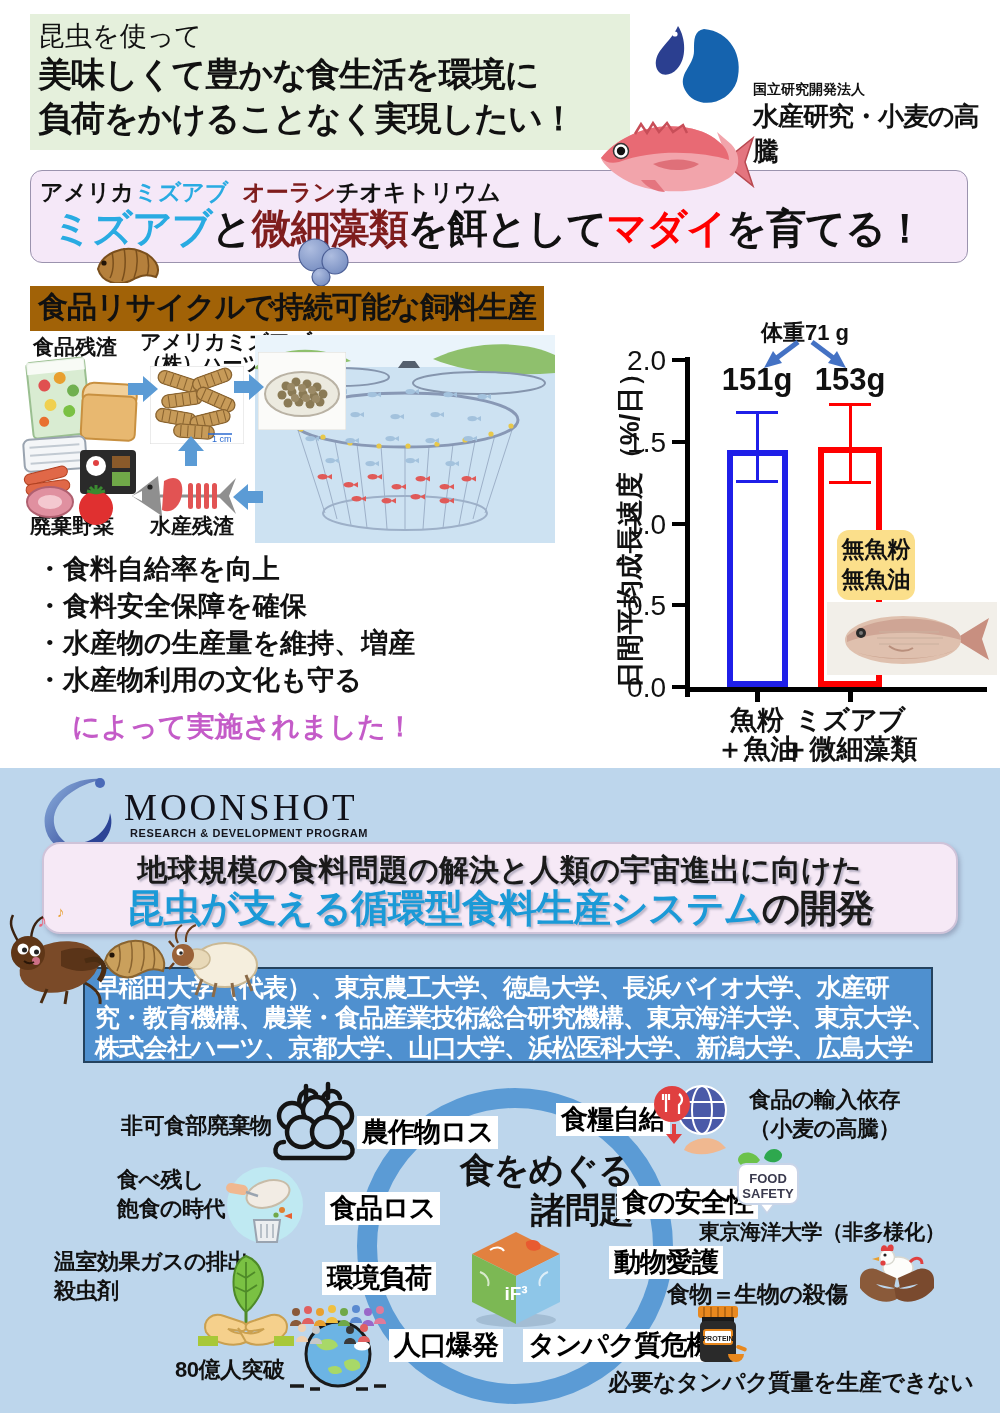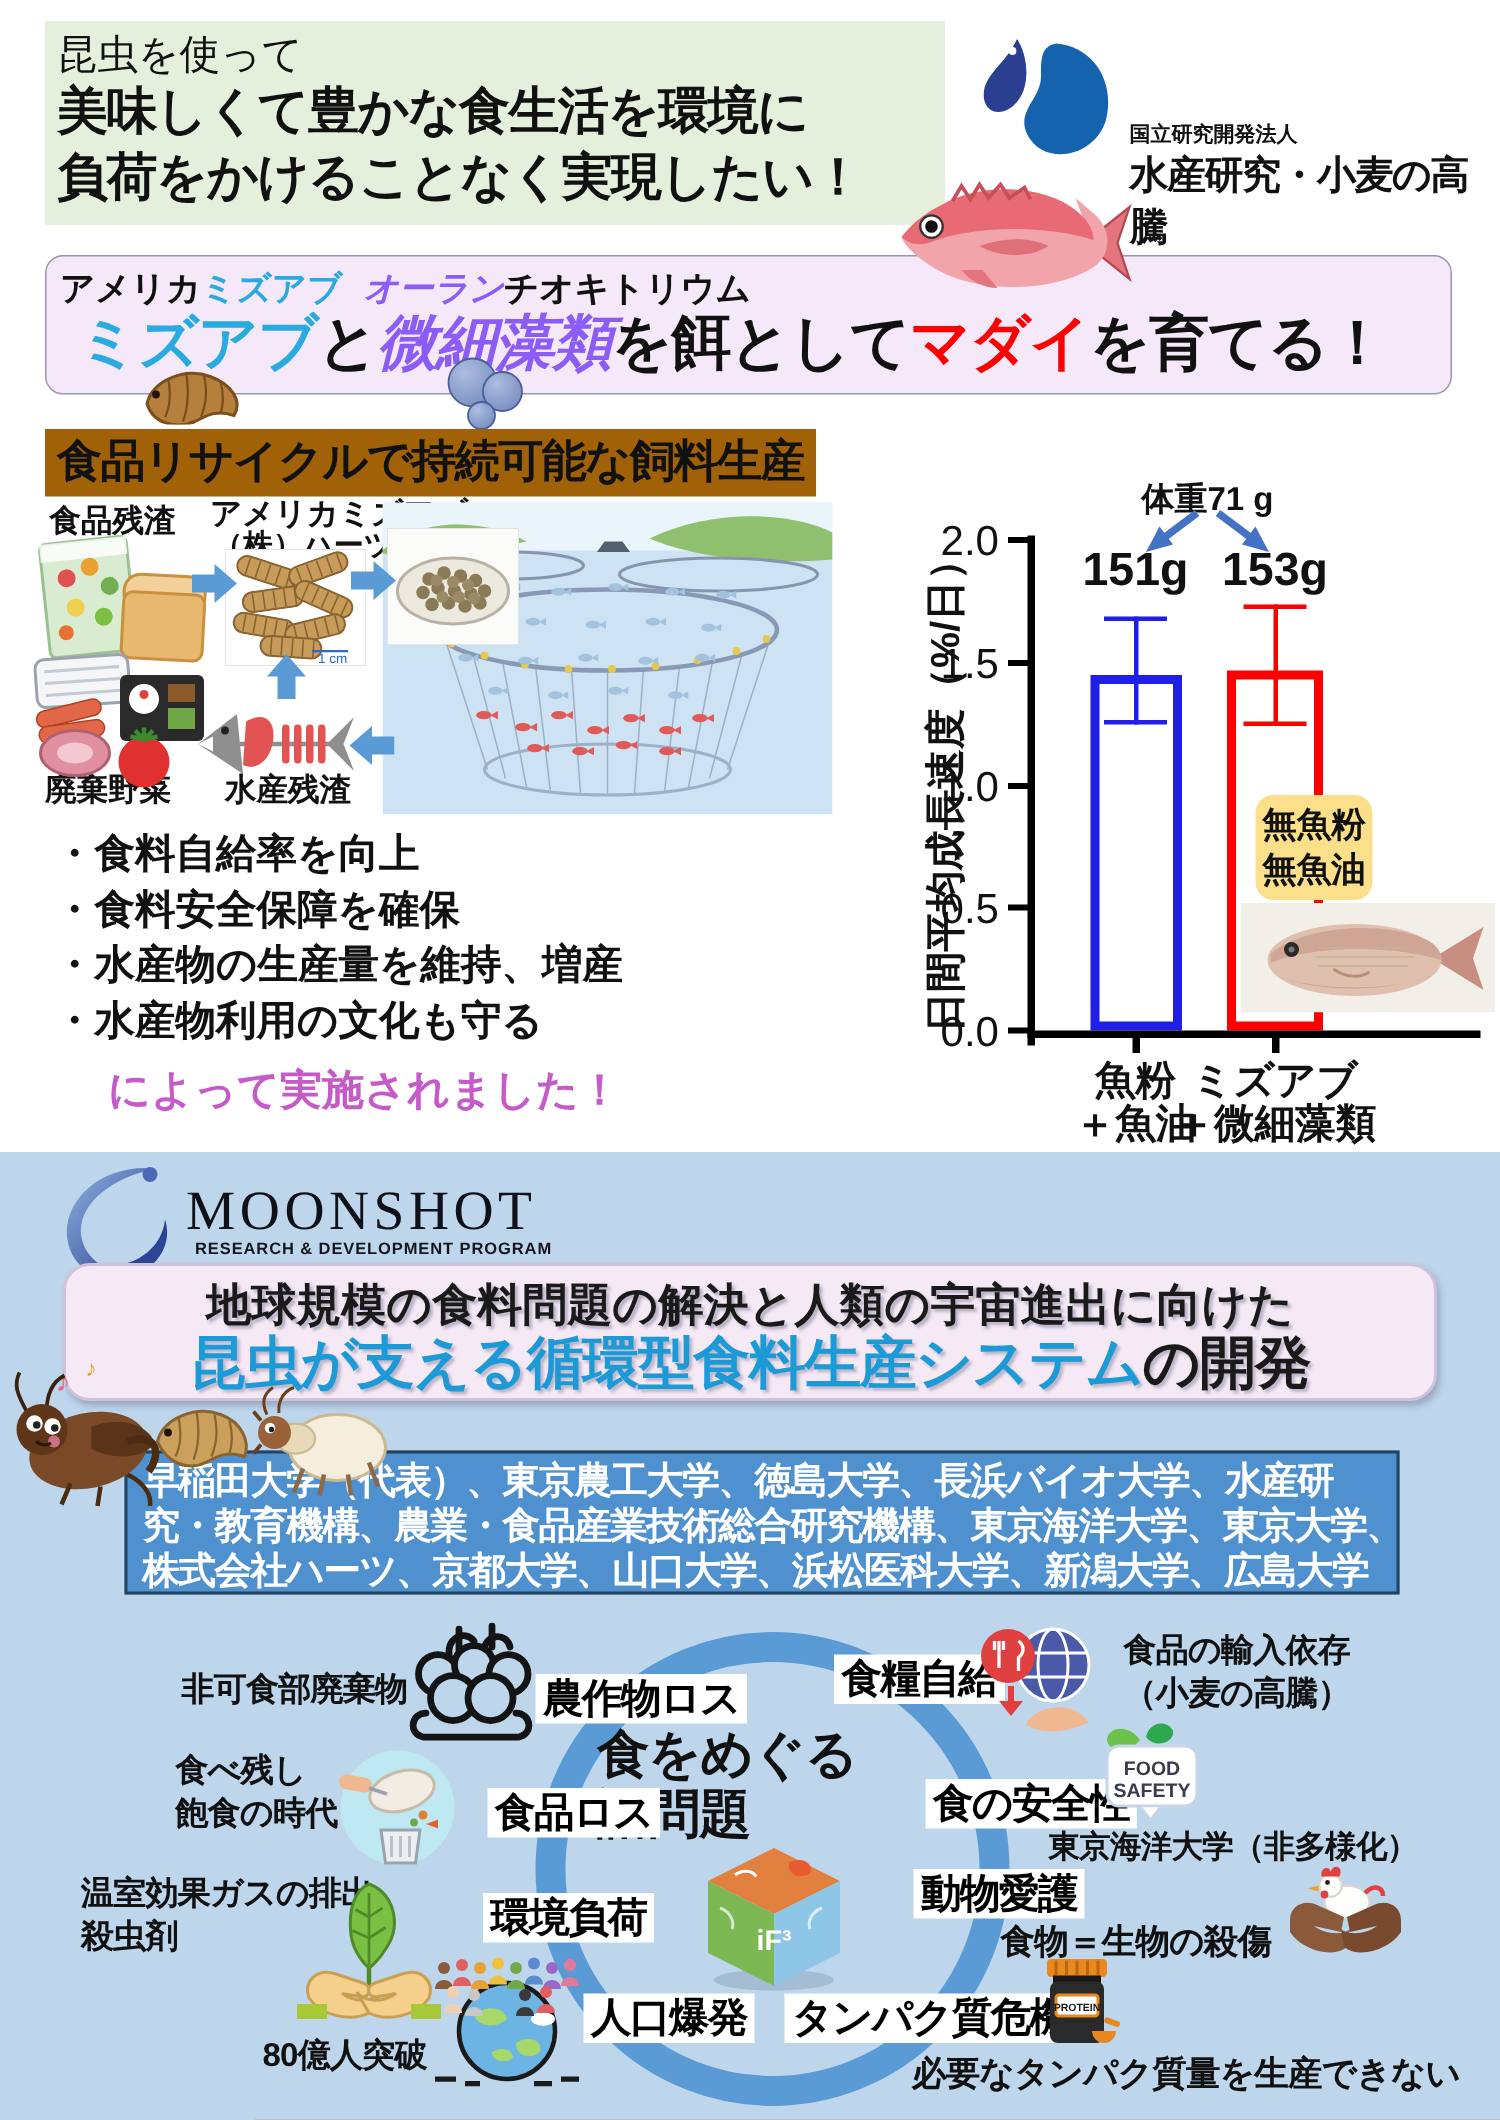--- a/index.html
+++ b/index.html
@@ -10,21 +10,21 @@
   .green-box{left:30px;top:14px;width:600px;height:136px;background:#e5f0dc;padding:6px 0 0 8px;box-sizing:border-box;}
   .h-line1{font-size:27px;font-weight:500;line-height:32px;}
   .h-line2,.h-line3{font-size:34px;font-weight:800;line-height:44px;letter-spacing:-1px;}
   .agency-text{left:753px;top:50px;}
   .agency-small{font-size:14px;font-weight:600;margin-top:31px;}
   .agency-name{font-size:26px;font-weight:800;letter-spacing:-1px;}
   
   .lav-banner{left:30px;top:170px;width:938px;height:93px;background:#f5e8f8;border:1.5px solid #9b93ae;border-radius:12px;box-sizing:border-box;}
   .ruby-line{left:40px;top:177px;font-size:23px;font-weight:600;white-space:nowrap;}
   .main-line{left:52px;top:201px;font-size:40px;font-weight:800;white-space:nowrap;letter-spacing:-1px;}
-  .c-blue{color:#29abe2;} .c-green{color:#8b5cf6;font-style:italic;} .c-red{color:#ff0000;} .gap-l{margin-left:14px;}
+  .c-blue{color:#29abe2;} .c-green{color:#7f1d1d;} .c-red{color:#ff0000;} .gap-l{margin-left:14px;}
   
   .yellow-title{left:30px;top:286px;background:#a16207;font-size:30px;font-weight:800;padding:1px 8px 3px;white-space:nowrap;letter-spacing:-1px;}
   .dlabel{position:absolute;font-size:21px;font-weight:600;white-space:nowrap;}
   .dlabel-b{position:absolute;font-size:20px;font-weight:700;white-space:nowrap;}
   .small-sub{font-size:14px;}
   
   .benefits{left:36px;top:551px;font-size:27px;font-weight:600;line-height:37px;white-space:nowrap;}
   .support{left:72px;top:708px;font-size:28px;font-weight:800;color:#c45bc8;white-space:nowrap;}
   
   #chart{left:600px;top:310px;width:400px;height:460px;}
@@ -60,21 +60,21 @@
             text-shadow:2px 2px 2px rgba(120,120,145,.5);white-space:nowrap;}
   .pb-line2{left:42px;top:883px;width:916px;text-align:center;font-size:38px;font-weight:800;color:#1a1a1a;
             text-shadow:2px 2px 2px rgba(120,120,145,.45);white-space:nowrap;letter-spacing:-1px;}
   .pb-blue{color:#1b9ad7;}
   .univ-box{left:83px;top:967px;width:850px;height:96px;background:#4f90cf;border:2px solid #24435f;box-sizing:border-box;
             padding:3px 10px;color:#fff;font-size:25px;font-weight:700;line-height:30px;letter-spacing:-1px;white-space:nowrap;}
   
   .pbox{position:absolute;background:#ffffff;color:#000;font-weight:800;font-size:27px;line-height:1.12;
         padding:1px 5px 2px;white-space:nowrap;letter-spacing:-1px;}
   .pnote{position:absolute;font-size:22px;font-weight:600;line-height:1.3;white-space:nowrap;letter-spacing:-.5px;}
-  .center-title{left:398px;top:1150px;width:235px;text-align:left;font-size:35px;font-weight:800;line-height:40px;letter-spacing:-1px;}
+  .center-title{left:398px;top:1150px;width:235px;text-align:right;font-size:35px;font-weight:800;line-height:40px;letter-spacing:-1px;}
 </style>
 </head>
 <body>
 
 <div id="poster">
 
   <div class="abs green-box">
     <div class="h-line1">昆虫を使って</div>
     <div class="h-line2">美味しくて豊かな食生活を環境に</div>
     <div class="h-line3">負荷をかけることなく実現したい！</div>

